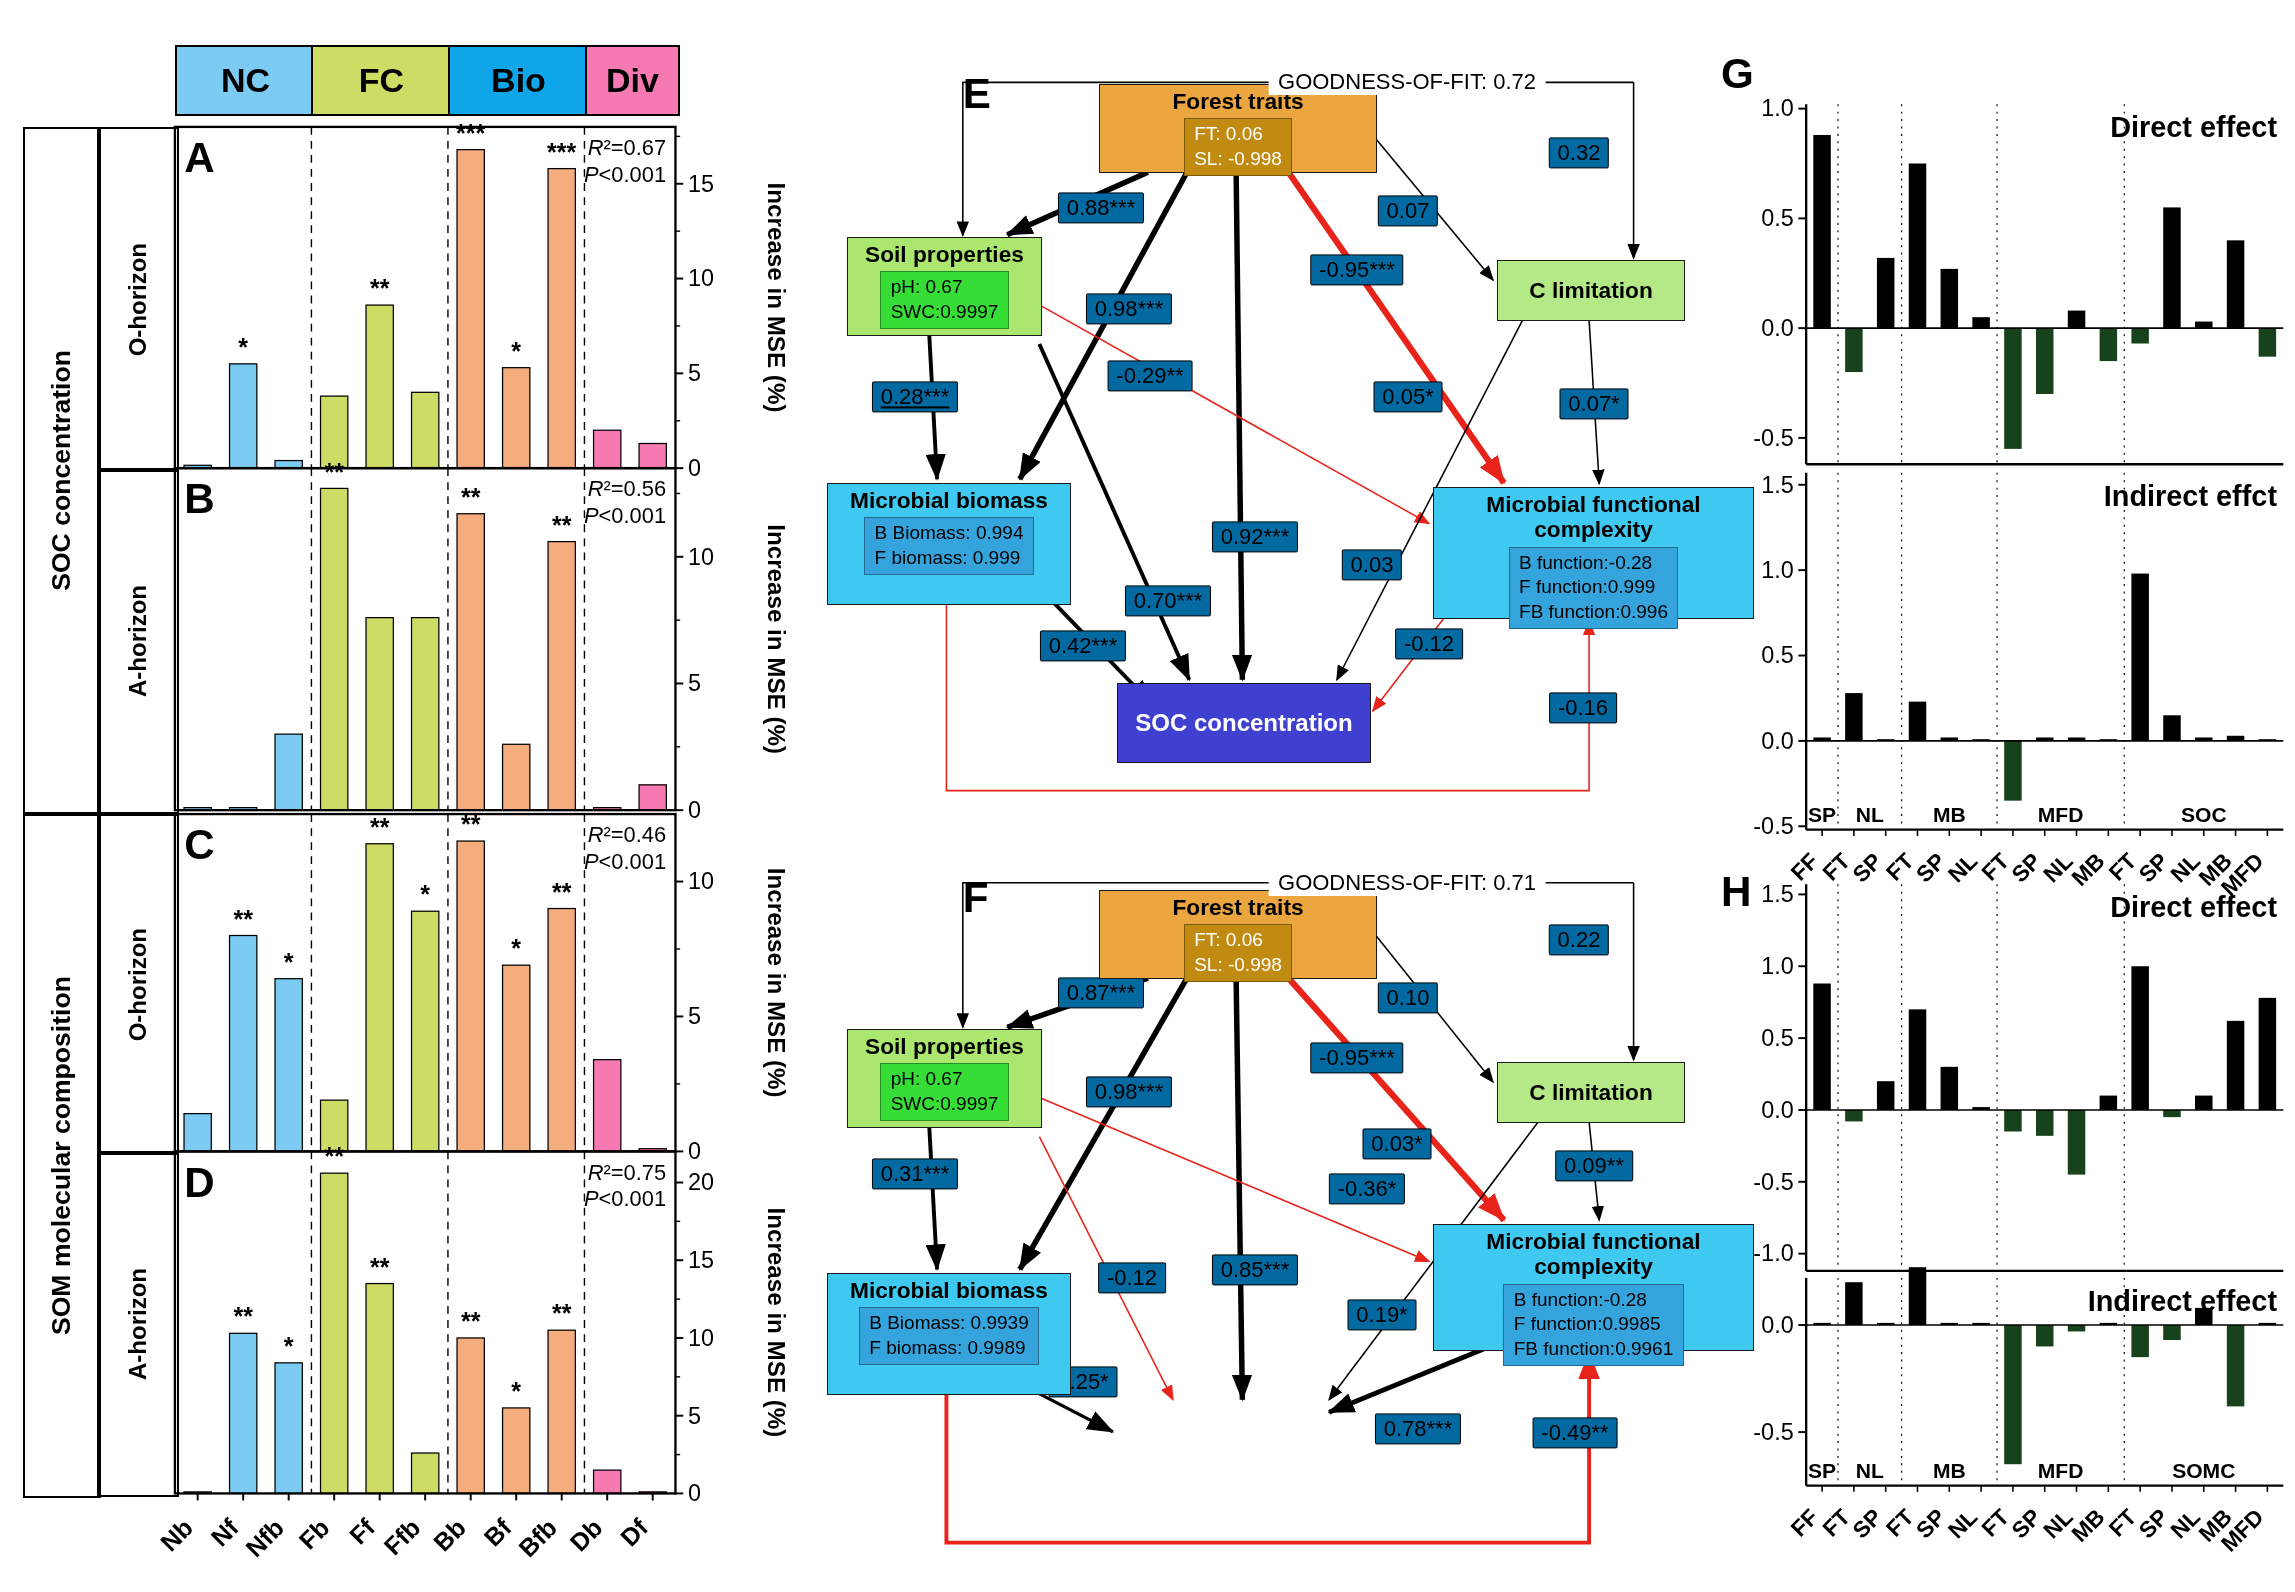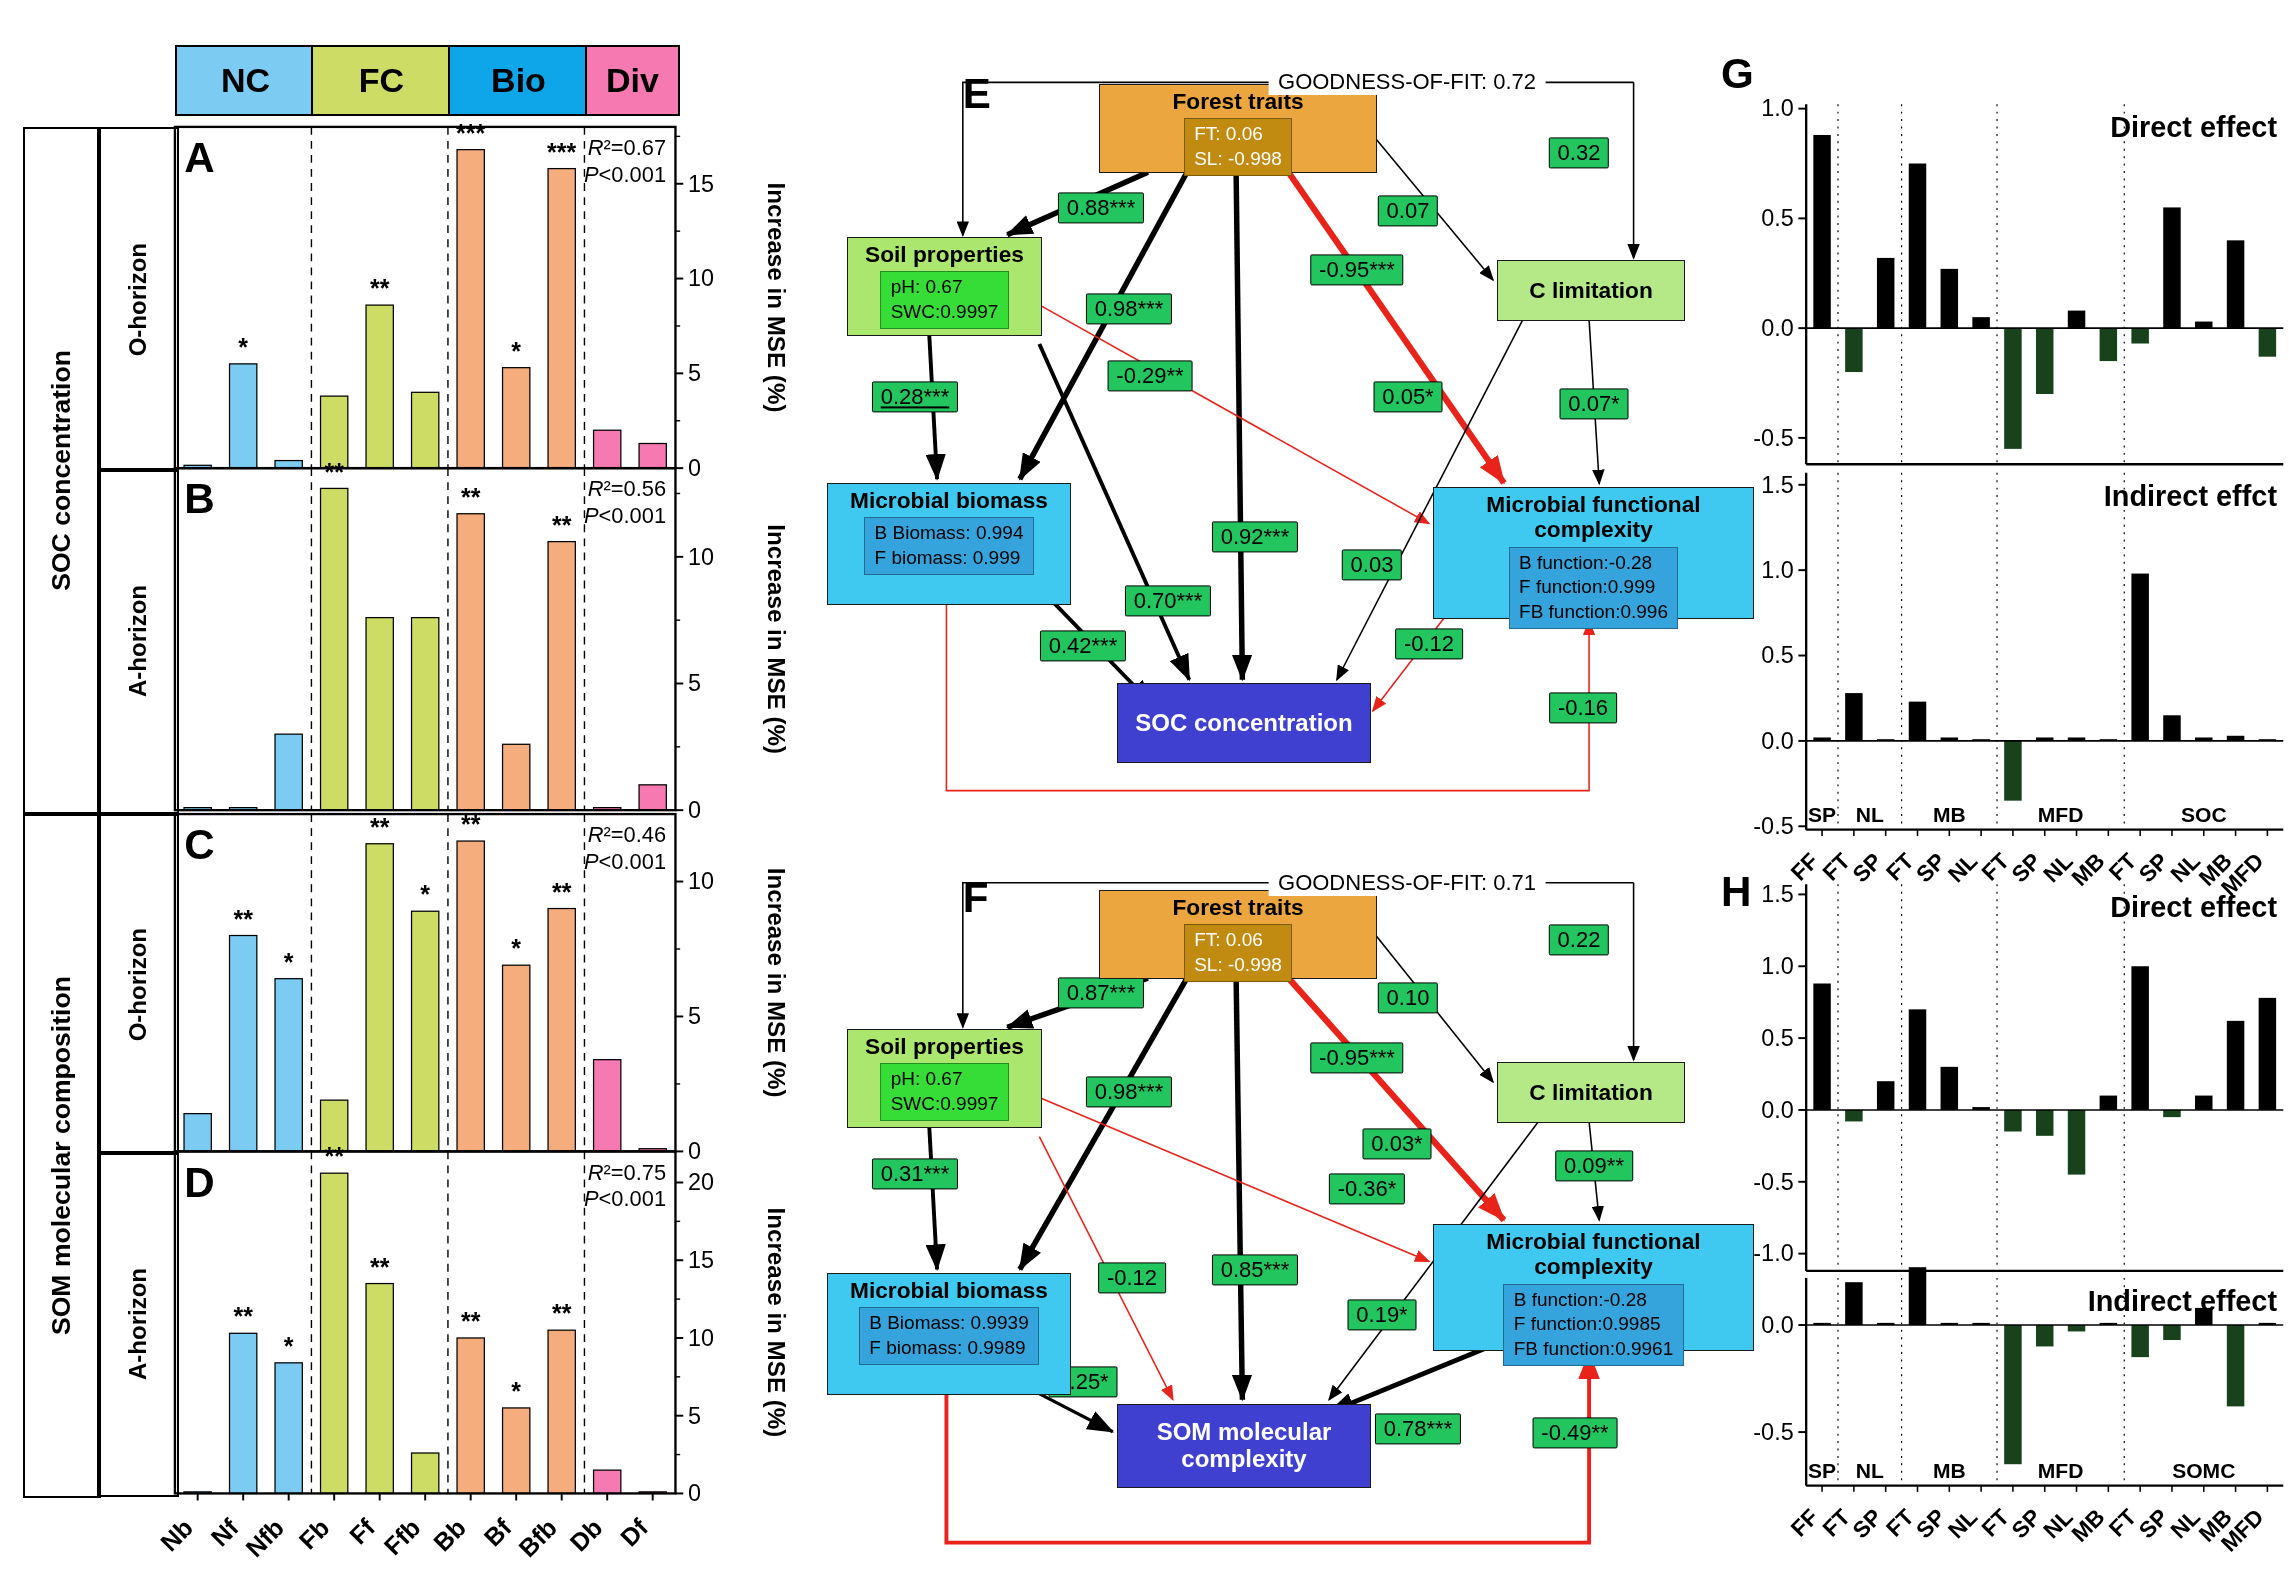--- a/index.html
+++ b/index.html
@@ -9,21 +9,21 @@
   #fig-svg text{fill:#000;font-family:"Liberation Sans",sans-serif;}
   #html-layer{position:absolute;left:0;top:0;width:100%;height:100%;pointer-events:none;}
   .legend-box{position:absolute;border:2.3px solid #000;display:flex;align-items:center;justify-content:center;
        font-weight:bold;font-size:34px;}
   .side-box{position:absolute;border:2.3px solid #000;display:flex;align-items:center;justify-content:center;}
   .vtext{writing-mode:vertical-rl;transform:rotate(180deg);font-weight:bold;text-align:center;line-height:1.05;}
   .sem-node{position:absolute;display:flex;flex-direction:column;align-items:center;border:1.6px solid #1a1a1a;}
   .sem-title{font-weight:bold;font-size:22.7px;margin-top:3.9px;text-align:center;line-height:1.12;padding:0 4.7px;}
   .sem-inner{margin-top:3.9px;margin-bottom:7px;padding:3.1px 9.4px;font-size:19px;line-height:1.3;
        border:0.8px solid rgba(0,0,0,.35);}
-  .sem-label{position:absolute;background:#22c55e;border:1.6px solid #000;font-size:22px;padding:1.6px 7.8px;
+  .sem-label{position:absolute;background:#0369a1;border:1.6px solid #000;font-size:22px;padding:1.6px 7.8px;
        transform:translate(-50%,-50%);white-space:nowrap;border-radius:1.6px;}
   .gof{position:absolute;background:#fff;font-size:22px;transform:translate(-50%,-50%);
        white-space:nowrap;padding:0 9.4px;}
 </style>
 </head>
 <body>
 
 <div class="fig">
   <svg id="fig-svg" width="2295" height="1593" viewBox="0 0 2939 2039">
       <defs>
@@ -568,19 +568,16 @@
         </div>
       </div>
       <div class="sem-node" style="left: 1433px; top: 1224px; width: 319px; height: 125px; background: rgb(63, 201, 240);">
         <div class="sem-title">Microbial functional complexity</div>
         <div class="sem-inner" style="background: rgb(53, 163, 220); color: rgb(0, 0, 0);">
           <div>B function:-0.28</div>
           <div>F function:0.9985</div>
           <div>FB function:0.9961</div>
         </div>
       </div>
-      <div class="sem-node" style="left: 1117px; top: 1404px; width: 252px; height: 82px; background: rgb(64, 64, 208); justify-content: center;">
-        <div class="sem-title" style="color: rgb(255, 255, 255); font-size: 24px; margin: 0px;">SOM molecular complexity</div>
-      </div>
       <div class="gof" style="left: 1407px; top: 883px;">GOODNESS-OF-FIT:  0.71</div>
     </div>
 </div>
 
 
 </body></html>

